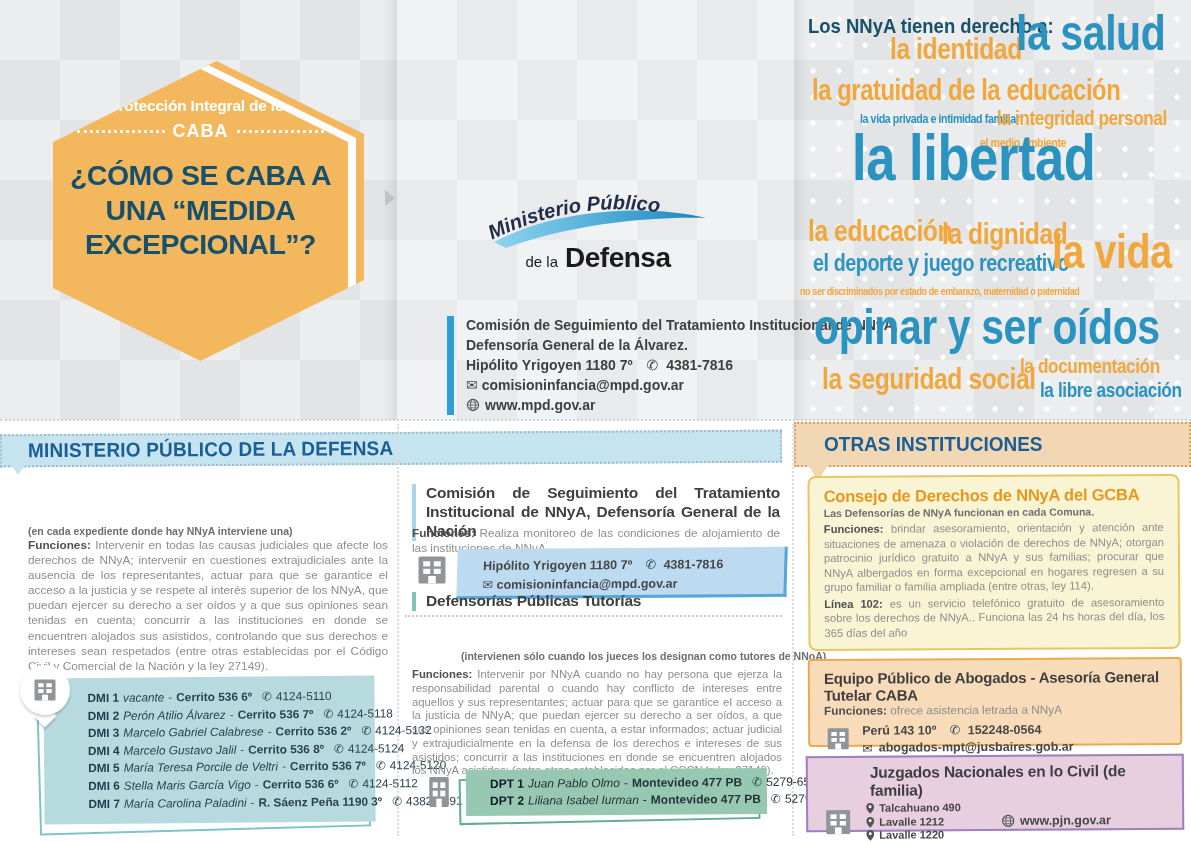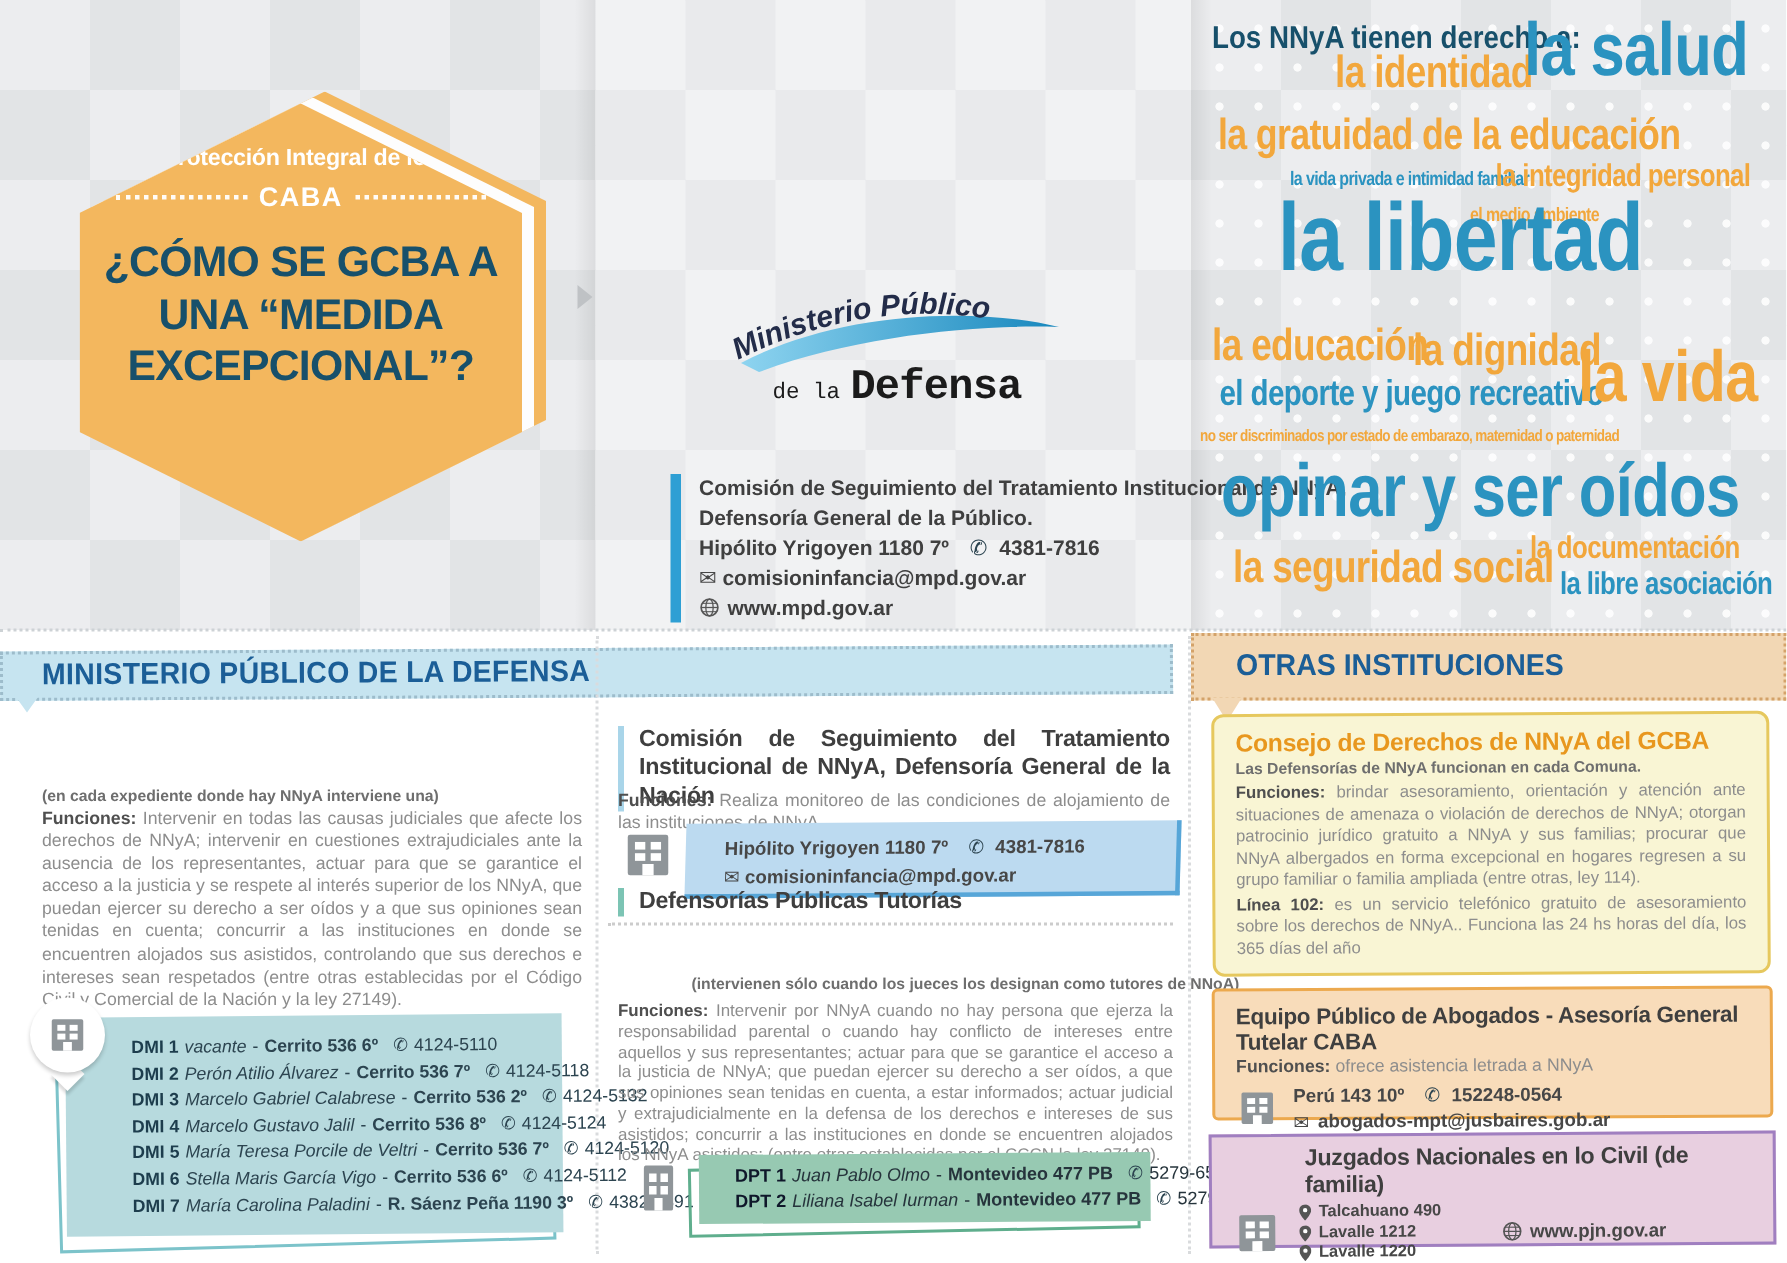--- a/index.html
+++ b/index.html
@@ -37,21 +37,21 @@
   #hex-mid{left:61px;top:65px;background:#fdfdfd;filter:drop-shadow(0 4px 4px rgba(0,0,0,.25));}
   #hex-front{left:53px;top:69px;background:#f3b75e;text-align:center;padding:26px 10px 0 10px;box-sizing:border-box;}
   .kicker{color:#fff;font-weight:bold;font-size:15.5px;line-height:1.45;letter-spacing:-.2px;}
   .caba-row{display:flex;align-items:center;gap:8px;margin:4px 14px 0 14px;text-align:center;}
   .dotline{flex:1;border-top:3px dotted rgba(255,255,255,.95);height:0;}
   .caba{color:#fff;font-weight:bold;font-size:18px;letter-spacing:1px;}
   .cover-title{margin-top:16px;color:#17506b;font-weight:bold;font-size:28.5px;line-height:1.2;letter-spacing:-.5px;}
 
   
   #logo{position:absolute;left:478px;top:178px;width:240px;}
-  #logo .sub{display:flex;align-items:flex-end;gap:7px;justify-content:center;margin-top:-18px;font-family:Liberation Mono, monospace;}
+  #logo .sub{display:flex;align-items:flex-end;gap:7px;justify-content:center;margin-top:-18px;}
   #logo .de-la{font-size:15px;color:#1b1b1b;padding-bottom:4px;}
   #logo .defensa{font-size:28px;font-weight:bold;color:#1b1b1b;letter-spacing:-.5px;}
 
   
   #center-contact{position:absolute;left:447px;top:316px;display:flex;}
   #center-contact .bar{width:7px;background:#2e9fd4;margin-right:12px;}
   #center-contact .lines{font-size:14px;font-weight:bold;color:#3f3f3f;line-height:1.42;}
   .inline-icon{color:#474747;font-weight:normal;}
   .globe{width:14px;height:14px;vertical-align:-2px;margin-right:5px;}
 
@@ -157,21 +157,21 @@
   <div class="hex" id="hex-back"></div>
   <div class="hex" id="hex-mid"></div>
   <div class="hex" id="hex-front">
     <div class="kicker">Protección Integral de los</div>
     <div class="caba-row">
       <div class="dotline"></div>
       <div class="caba">CABA</div>
       <div class="dotline"></div>
     </div>
     <div class="cover-title">
-      <div>¿CÓMO SE GCBA A</div>
+      <div>¿CÓMO SE CABA A</div>
       <div>UNA “MEDIDA</div>
       <div>EXCEPCIONAL”?</div>
     </div>
   </div>
 
   <div id="logo">
     <svg width="240" height="78" viewBox="0 0 240 78">
       <defs>
         <path id="arcpath" d="M14,62 Q118,10 230,46" fill="none"></path>
         <linearGradient id="swooshg" x1="0" y1="0" x2="1" y2="0">
@@ -187,21 +187,21 @@
     <div class="sub">
       <span class="de-la">de la</span>
       <span class="defensa">Defensa</span>
     </div>
   </div>
 
   <div id="center-contact">
     <div class="bar"></div>
     <div class="lines">
       <div>Comisión de Seguimiento del Tratamiento Institucional de NNyA,</div>
-      <div>Defensoría General de la Público.</div>
+      <div>Defensoría General de la Álvarez.</div>
       <div>
         <span>Hipólito Yrigoyen 1180 7º</span>
         <span class="inline-icon icon-phone">✆</span>
         <span>4381-7816</span>
       </div>
       <div>
         <span class="inline-icon">✉</span>
         <a>comisioninfancia@mpd.gov.ar</a>
       </div>
       <div>

